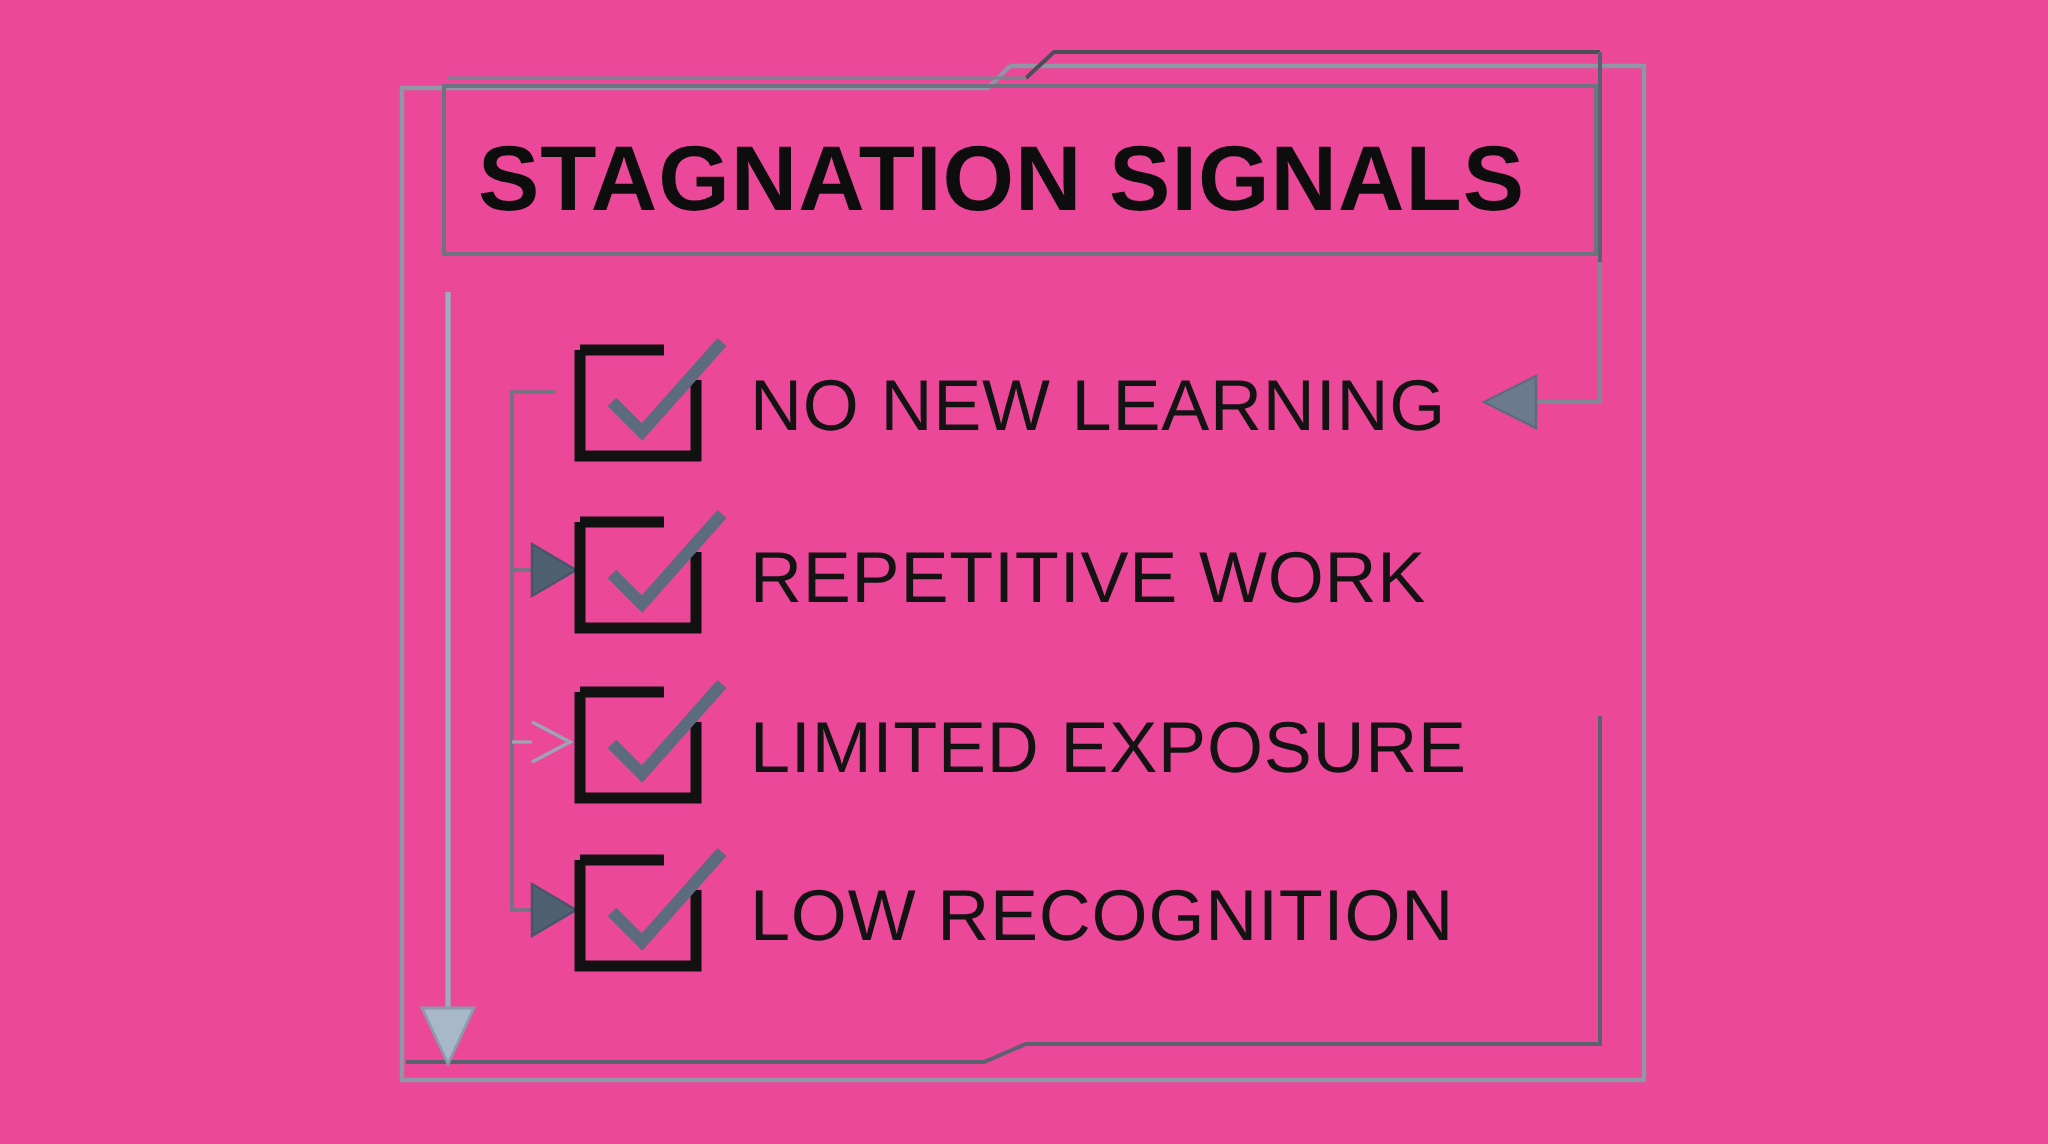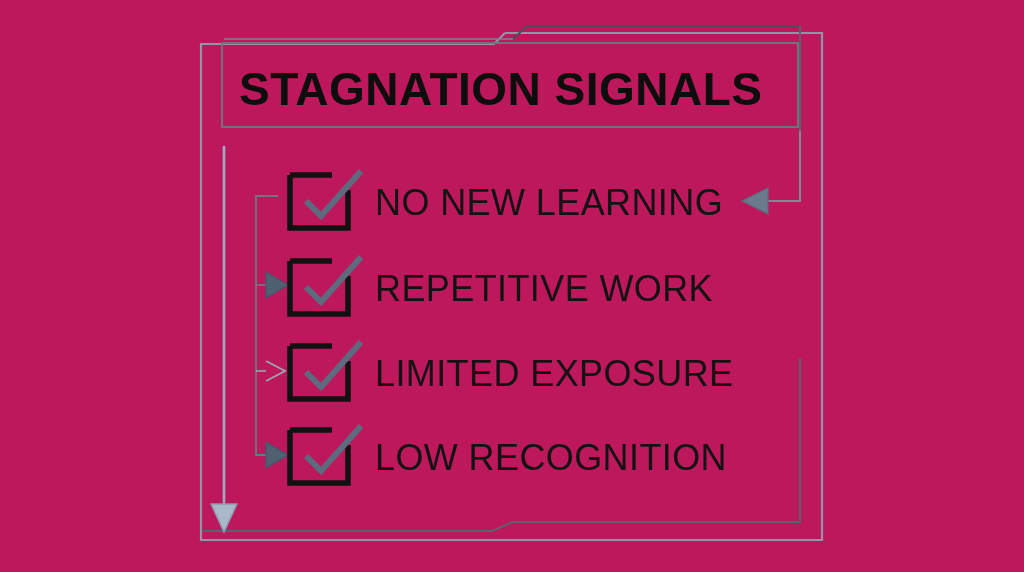--- a/index.html
+++ b/index.html
@@ -11,21 +11,21 @@
     width: 1024px;
     height: 572px;
     font-family: "Liberation Sans", sans-serif;
     overflow: hidden;
     position: relative;
   }
   #stage {
     position: relative;
     width: 1024px;
     height: 572px;
-    background: #be185d;
+    background: #ec4899;
   }
   #diagram {
     position: absolute;
     left: 0;
     top: 0;
     width: 1024px;
     height: 572px;
     display: block;
   }
   .title-text {

